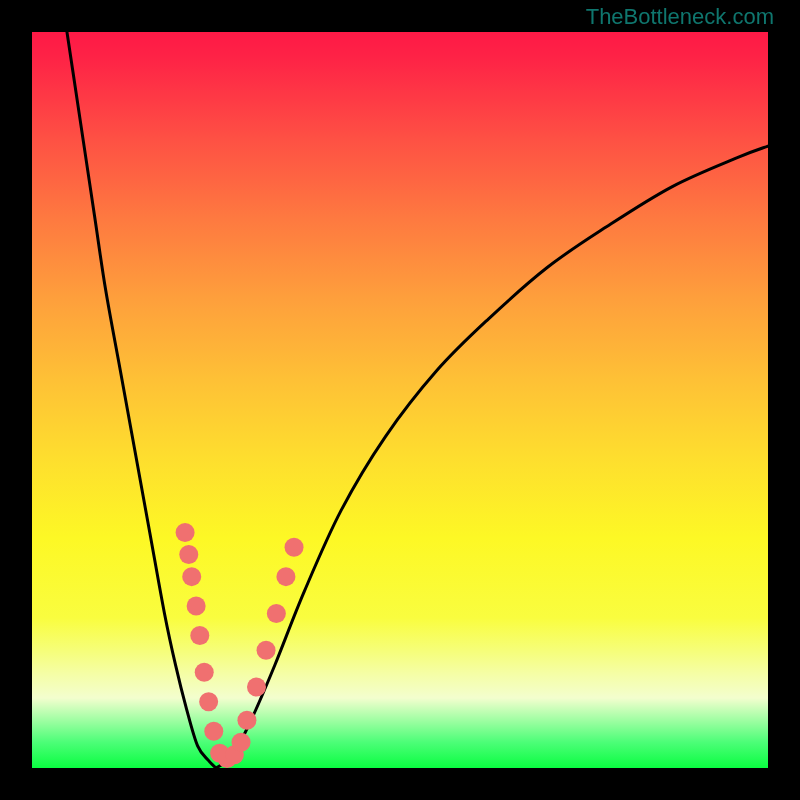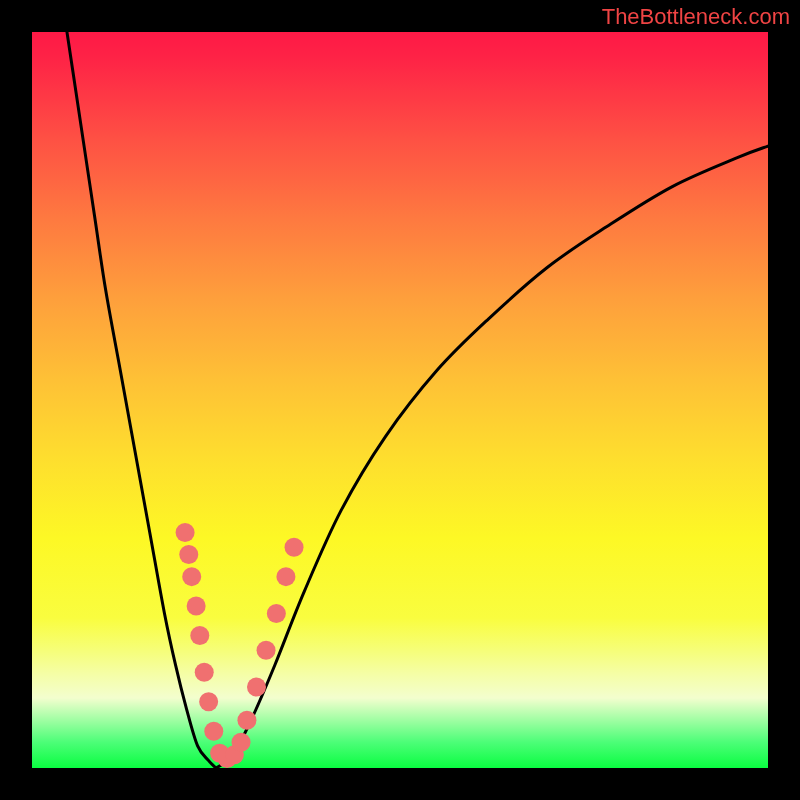--- a/index.html
+++ b/index.html
@@ -44,24 +44,24 @@
   .curve-svg {
     position: absolute;
     left: 0;
     top: 0;
     width: 736px;
     height: 736px;
   }
   .attribution {
     position: absolute;
     top: 4px;
-    right: 10px;
+    right: 26px;
     font-family: Arial, Helvetica, sans-serif;
     font-size: 22px;
-    color: #ef4444;
+    color: #0f766e;
     font-weight: 500;
     letter-spacing: 0px;
     user-select: none;
   }
 </style>
 </head>
 <body>
 
 <div class="frame">
   <div class="plot-area">

